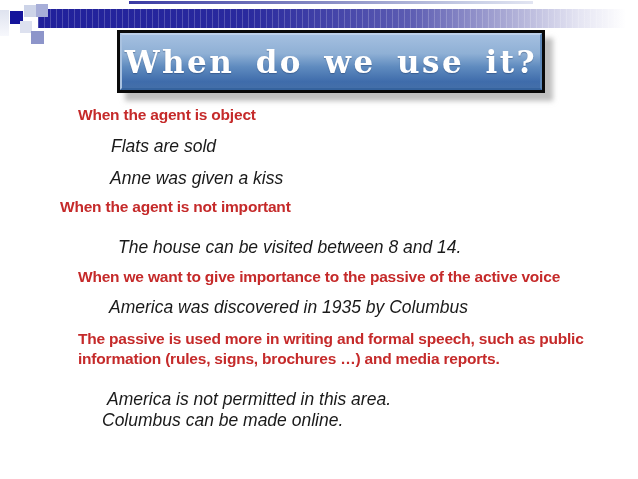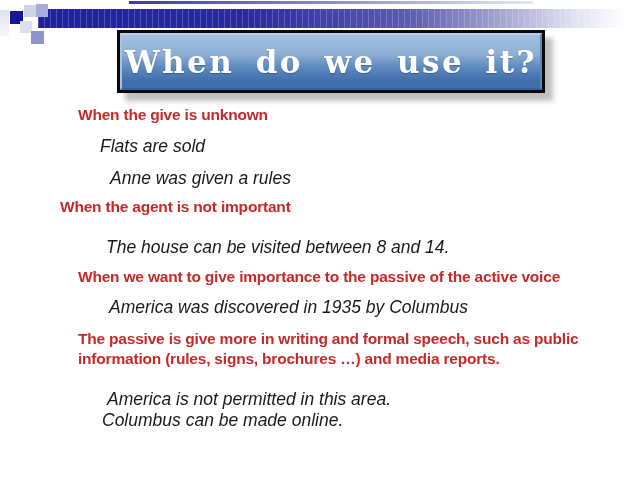--- a/index.html
+++ b/index.html
@@ -94,33 +94,33 @@
   <div class="sq sq-lav-top"></div>
   <div class="sq sq-pale-mid"></div>
   <div class="sq sq-lav-bot"></div>
 
   <div class="title-plaque">
     <div class="title-inner">
       <span class="title-text">When do we use it?</span>
     </div>
   </div>
 
-  <div class="line heading" style="left:78px;top:105px">When the give is unknown</div>
+  <div class="line heading" style="left:78px;top:105px">When the agent is object</div>
 
-  <div class="line example" style="left:100px;top:135px">Flats are sold</div>
+  <div class="line example" style="left:111px;top:135px">Flats are sold</div>
 
-  <div class="line example" style="left:110px;top:167px">Anne was given a rules</div>
+  <div class="line example" style="left:110px;top:167px">Anne was given a kiss</div>
 
   <div class="line heading" style="left:60px;top:197px">When the agent is not important</div>
 
-  <div class="line example" style="left:106px;top:236px">The house can be visited between 8 and 14.</div>
+  <div class="line example" style="left:118px;top:236px">The house can be visited between 8 and 14.</div>
 
   <div class="line heading" style="left:78px;top:267px">When we want to give importance to the passive of the active voice</div>
 
   <div class="line example" style="left:109px;top:296px">America was discovered in 1935 by Columbus</div>
 
-  <div class="line heading para" style="left:78px;top:329px">The passive is give more in writing and formal speech, such as public information (rules, signs, brochures …) and media reports.</div>
+  <div class="line heading para" style="left:78px;top:329px">The passive is used more in writing and formal speech, such as public information (rules, signs, brochures …) and media reports.</div>
 
   <div class="line example" style="left:107px;top:388px">America is not permitted in this area.</div>
 
   <div class="line example" style="left:102px;top:409px">Columbus can be made online.</div>
 
 </div>
 
 </body></html>

